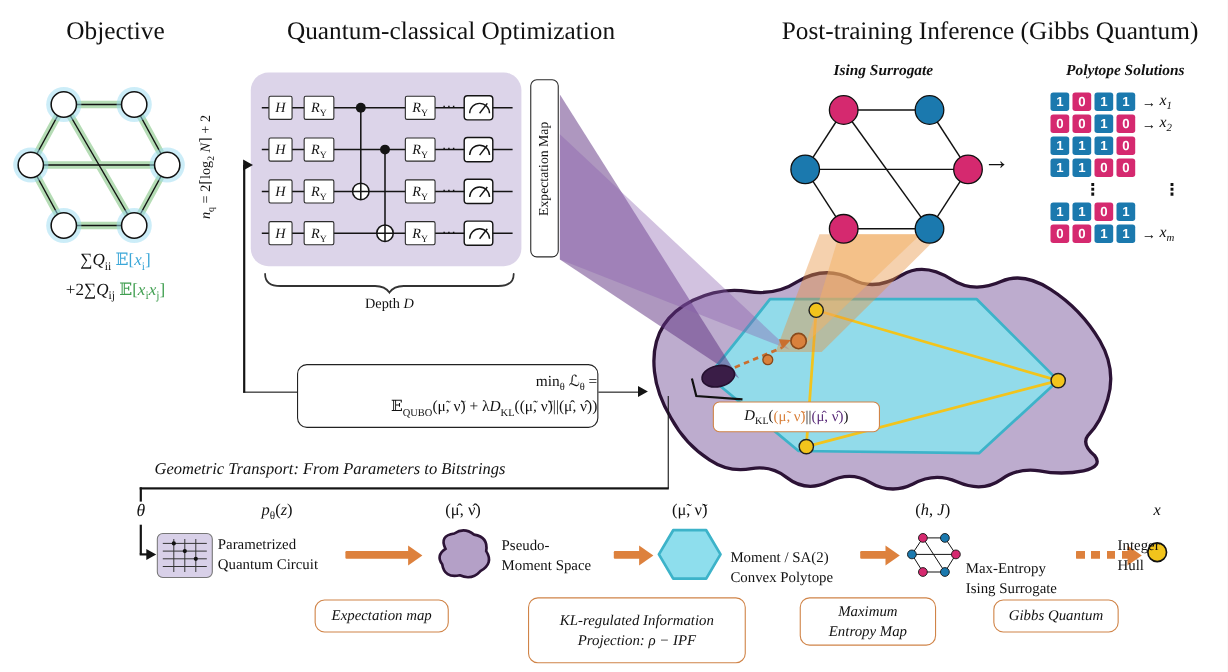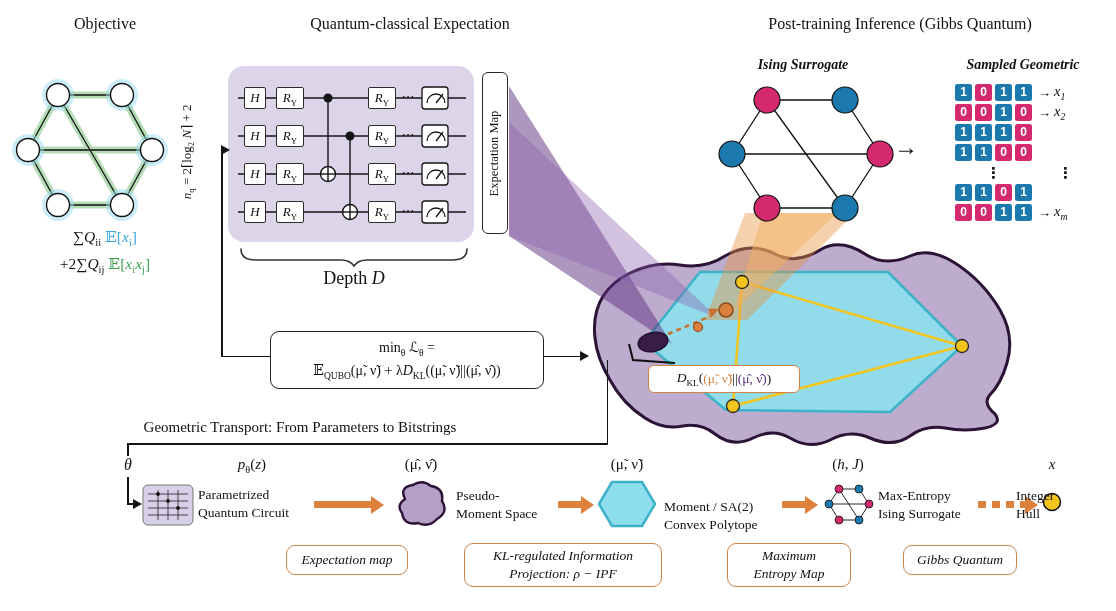--- a/index.html
+++ b/index.html
@@ -1,35 +1,35 @@
 <!DOCTYPE html>
 <html><head>
 <meta charset="utf-8">
 <style>
   *{box-sizing:border-box}
   body{margin:0;background:#f2f2f2}
   #canvas{position:relative;width:1116px;height:611px;background:#ffffff;overflow:hidden;
           font-family:"Liberation Serif","DejaVu Serif","DejaVu Sans",serif;color:#111}
   .abs{position:absolute}
   .center{text-align:center}
-  .title{font-size:16px;white-space:nowrap}
+  .title{font-size:23px;white-space:nowrap}
   .hline{position:absolute;background:#141414;height:1.5px}
   .vline{position:absolute;background:#141414;width:1.5px}
   .tri-right{position:absolute;width:0;height:0;border-top:5px solid transparent;
              border-bottom:5px solid transparent;border-left:9px solid #141414}
   .circuit-box{position:absolute;left:228px;top:66px;width:246px;height:176px;background:#dcd4e9;border-radius:16px}
   .gate{position:absolute;background:#fff;border:1.3px solid #2b2b2b;text-align:center;font-size:13px;
         line-height:19px;border-radius:2px;height:22px}
   .wdots{position:absolute;font-size:13px;width:16px;text-align:center}
   .vert-label{display:flex;align-items:center;justify-content:center}
   .vert-label>span{transform:rotate(-90deg);white-space:nowrap}
   .exp-map{position:absolute;left:482px;top:72px;width:26px;height:162px;background:#fff;
            border:1.3px solid #2b2b2b;border-radius:6px;font-size:12.5px}
   .loss-box{position:absolute;left:270px;top:331px;width:274px;height:58px;background:#fff;border:1.4px solid #222;
-            border-radius:9px;display:flex;flex-direction:column;align-items:center;justify-content:center;
+            border-radius:9px;display:flex;flex-direction:column;align-items:flex-end;justify-content:center;
             font-size:14px;line-height:1.5}
   .dkl-box{position:absolute;left:648px;top:365px;width:152px;height:28px;background:#fff;border:1.6px solid #d08448;
            border-radius:6px;display:flex;align-items:center;justify-content:center;font-size:13.5px;white-space:nowrap}
   .oarrow{position:absolute;height:7px;background:#dd813d;border-radius:1px}
   .oarrow::after{content:"";position:absolute;right:-12px;top:-5.5px;width:0;height:0;
                  border-top:9px solid transparent;border-bottom:9px solid transparent;border-left:13px solid #dd813d}
   .oarrow.dashed{background:repeating-linear-gradient(90deg,#dd813d 0 8px,rgba(0,0,0,0) 8px 14px)}
   .obox{position:absolute;border:1.6px solid #d08448;border-radius:9px;background:#fff;font-style:italic;
         font-size:13.5px;display:flex;align-items:center;justify-content:center;text-align:center;
         line-height:1.3;padding:3px 8px}
@@ -79,21 +79,21 @@
     </g>
     <ellipse cx="148" cy="284" rx="15" ry="9.5" transform="rotate(-12 148 284)" fill="#3a1d47" stroke="#241030" stroke-width="1.5"></ellipse>
     <path d="M124,286 L128,302 L170,305" fill="none" stroke="#111" stroke-width="2"></path>
     <line x1="163" y1="276" x2="206" y2="258" stroke="#c96f2e" stroke-width="2.5" stroke-dasharray="5,4"></line>
     <polygon points="214,251 206.5,259 203,250.5" fill="#c96f2e"></polygon>
     <circle cx="193" cy="269" r="4.5" fill="#d9813c" stroke="#8a4a1a" stroke-width="1.2"></circle>
     <circle cx="221" cy="252" r="7" fill="#d9813c" stroke="#8a4a1a" stroke-width="1.5"></circle>
   </svg>
 
   <div class="abs title center" style="left:40px;top:15px;width:130px">Objective</div>
-  <div class="abs title center" style="left:240px;top:15px;width:340px">Quantum-classical Expectation</div>
+  <div class="abs title center" style="left:240px;top:15px;width:340px">Quantum-classical Optimization</div>
   <div class="abs title center" style="left:700px;top:15px;width:400px">Post-training Inference (Gibbs Quantum)</div>
 
   <svg class="abs" style="left:10px;top:70px" width="160" height="160" viewBox="0 0 160 160">
     <g stroke="#6dbb6d" stroke-width="7" opacity="0.5" stroke-linecap="round">
       <line x1="48" y1="25" x2="112" y2="25"></line>
         <line x1="112" y1="25" x2="142" y2="80"></line>
       <line x1="142" y1="80" x2="112" y2="135"></line>
         <line x1="112" y1="135" x2="48" y2="135"></line>
       <line x1="48" y1="135" x2="18" y2="80"></line>
         <line x1="18" y1="80" x2="48" y2="25"></line>
@@ -199,21 +199,21 @@
     <div class="wdots" style="left:172px;top:137px">⋯</div>
   </div>
 
   <div class="exp-map vert-label">
     <span>Expectation Map</span>
   </div>
 
   <svg class="abs" style="left:238px;top:246px" width="232" height="24">
     <path d="M3,3 Q3,14 17,14 L103,14 Q112,14 116,20 Q120,14 129,14 L215,14 Q229,14 229,3" fill="none" stroke="#333" stroke-width="1.6" stroke-linecap="round"></path>
   </svg>
-  <div class="abs center" style="left:238px;top:268px;width:232px;font-size:18px">Depth <i>D</i></div>
+  <div class="abs center" style="left:238px;top:268px;width:232px;font-size:13px">Depth <i>D</i></div>
 
   <div class="vline" style="left:221px;top:150px;height:207px"></div>
   <div class="hline" style="left:221px;top:355.5px;width:49px"></div>
   <div class="tri-right" style="left:221px;top:145px"></div>
   <div class="hline" style="left:544px;top:355.5px;width:38px"></div>
   <div class="tri-right" style="left:580px;top:350.5px"></div>
   <div class="vline" style="left:606.5px;top:360px;height:84px"></div>
   <div class="hline" style="left:127px;top:443px;width:481px"></div>
   <div class="vline" style="left:127.4px;top:443px;height:13px"></div>
   <div class="vline" style="left:127.4px;top:477px;height:27px"></div>
@@ -249,21 +249,21 @@
       <circle cx="55" cy="24" r="13" fill="#d5296f"></circle>
         <circle cx="133" cy="24" r="13" fill="#1b79ae"></circle>
       <circle cx="20" cy="78" r="13" fill="#1b79ae"></circle>
         <circle cx="168" cy="78" r="13" fill="#d5296f"></circle>
       <circle cx="55" cy="132" r="13" fill="#d5296f"></circle>
         <circle cx="133" cy="132" r="13" fill="#1b79ae"></circle>
     </g>
   </svg>
   <div class="abs" style="left:894px;top:134px;font-size:24px">→</div>
 
-  <div class="abs center" style="left:938px;top:57px;width:170px;font-size:14px;font-style:italic;font-weight:bold">Sampled Geometric</div>
+  <div class="abs center" style="left:938px;top:57px;width:170px;font-size:14px;font-style:italic;font-weight:bold">Polytope Solutions</div>
   <div class="abs" style="left:955px;top:84px">
       <div class="bit-row">
         <span class="bit bit-1">1</span>
         <span class="bit bit-0">0</span>
         <span class="bit bit-1">1</span>
         <span class="bit bit-1">1</span>
         <span class="bit-arrow">→</span>
         <span class="bit-label"><i>x</i><sub>1</sub></span>
       </div>
       <div class="bit-row">
@@ -299,21 +299,21 @@
       <div class="bit-row">
         <span class="bit bit-0">0</span>
         <span class="bit bit-0">0</span>
         <span class="bit bit-1">1</span>
         <span class="bit bit-1">1</span>
         <span class="bit-arrow">→</span>
         <span class="bit-label"><i>x</i><sub>m</sub></span>
       </div>
     </div>
 
-  <div class="abs center" style="left:105px;top:419px;width:390px;font-size:15px;">Geometric Transport: From Parameters to Bitstrings</div>
+  <div class="abs center" style="left:105px;top:419px;width:390px;font-size:15px;font-style:italic">Geometric Transport: From Parameters to Bitstrings</div>
 
   <div class="abs center" style="left:116px;top:456px;width:24px;font-size:16px;font-style:italic">θ</div>
 
   <svg class="abs" style="left:142px;top:484px" width="52" height="42" viewBox="0 0 52 42">
     <rect x="1" y="1" width="50" height="40" rx="5" fill="#d8d0e8" stroke="#777" stroke-width="1"></rect>
     <g stroke="#333" stroke-width="0.9">
       <line x1="6" y1="10" x2="46" y2="10"></line>
         <line x1="6" y1="17" x2="46" y2="17"></line>
       <line x1="6" y1="24" x2="46" y2="24"></line>
         <line x1="6" y1="31" x2="46" y2="31"></line>
@@ -362,28 +362,28 @@
     </g>
     <g stroke="#111" stroke-width="0.8">
       <circle cx="17" cy="9" r="4" fill="#d5296f"></circle>
         <circle cx="37" cy="9" r="4" fill="#1b79ae"></circle>
       <circle cx="7" cy="24" r="4" fill="#1b79ae"></circle>
         <circle cx="47" cy="24" r="4" fill="#d5296f"></circle>
       <circle cx="17" cy="40" r="4" fill="#d5296f"></circle>
         <circle cx="37" cy="40" r="4" fill="#1b79ae"></circle>
     </g>
   </svg>
-  <div class="stage-text" style="left:878px;top:487px;width:105px">Max-Entropy<br>Ising Surrogate</div>
+  <div class="stage-text" style="left:878px;top:508px;width:105px">Max-Entropy<br>Ising Surrogate</div>
 
   <div class="oarrow dashed" style="left:978px;top:501px;width:48px"></div>
 
   <div class="stage-sym" style="left:1042px;top:456px;width:20px"><i>x</i></div>
   <svg class="abs" style="left:1040px;top:490px" width="24" height="24" viewBox="0 0 24 24">
     <circle cx="12" cy="12" r="8.5" fill="#f2c41c" stroke="#111" stroke-width="1.5"></circle>
   </svg>
   <div class="stage-text" style="left:1016px;top:487px;width:48px">Integer<br>Hull</div>
 
   <div class="obox" style="left:286px;top:545px;width:122px;height:30px">Expectation map</div>
-  <div class="obox" style="left:464px;top:543px;width:198px;height:44px">KL-regulated Information<br>Projection: ρ − IPF</div>
+  <div class="obox" style="left:480px;top:543px;width:198px;height:60px">KL-regulated Information<br>Projection: ρ − IPF</div>
   <div class="obox" style="left:727px;top:543px;width:124px;height:44px">Maximum<br>Entropy Map</div>
   <div class="obox" style="left:903px;top:545px;width:114px;height:30px">Gibbs Quantum</div>
 
 </div>
 
 </body></html>

